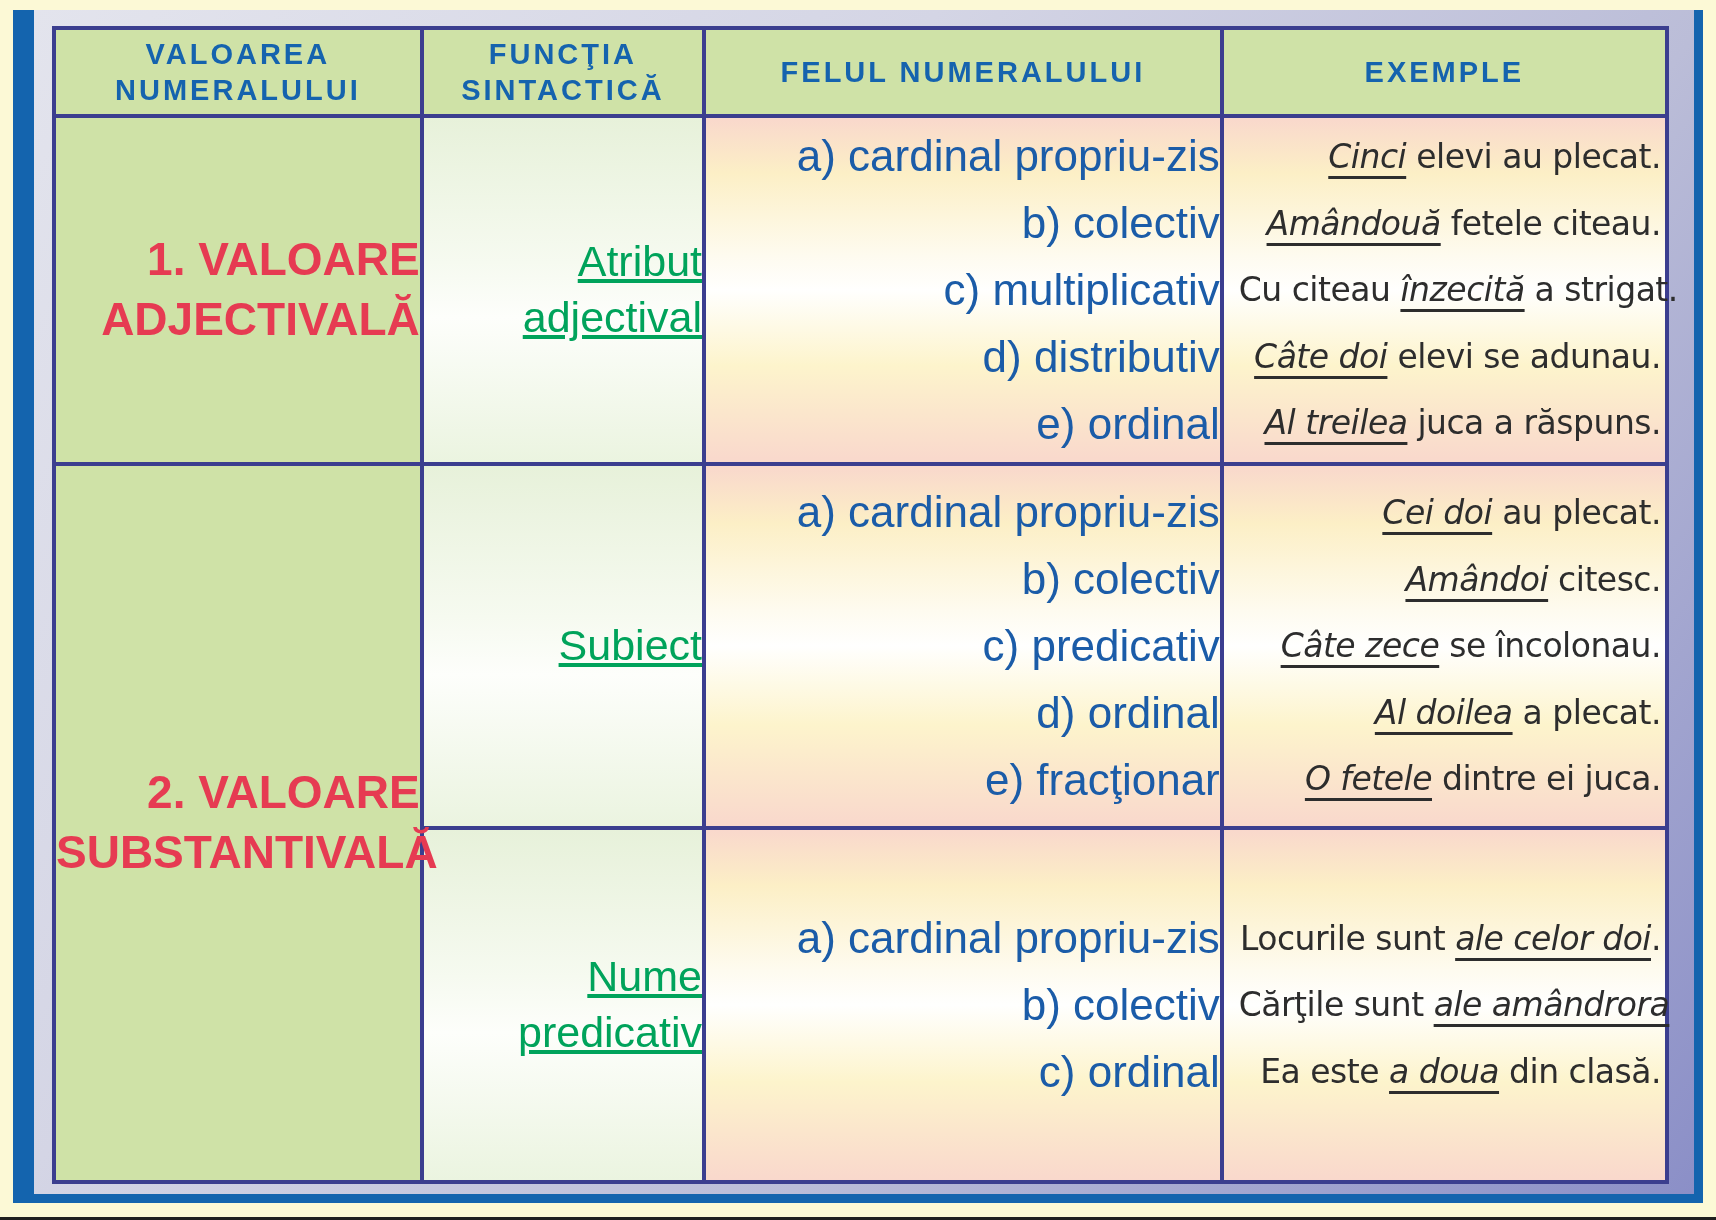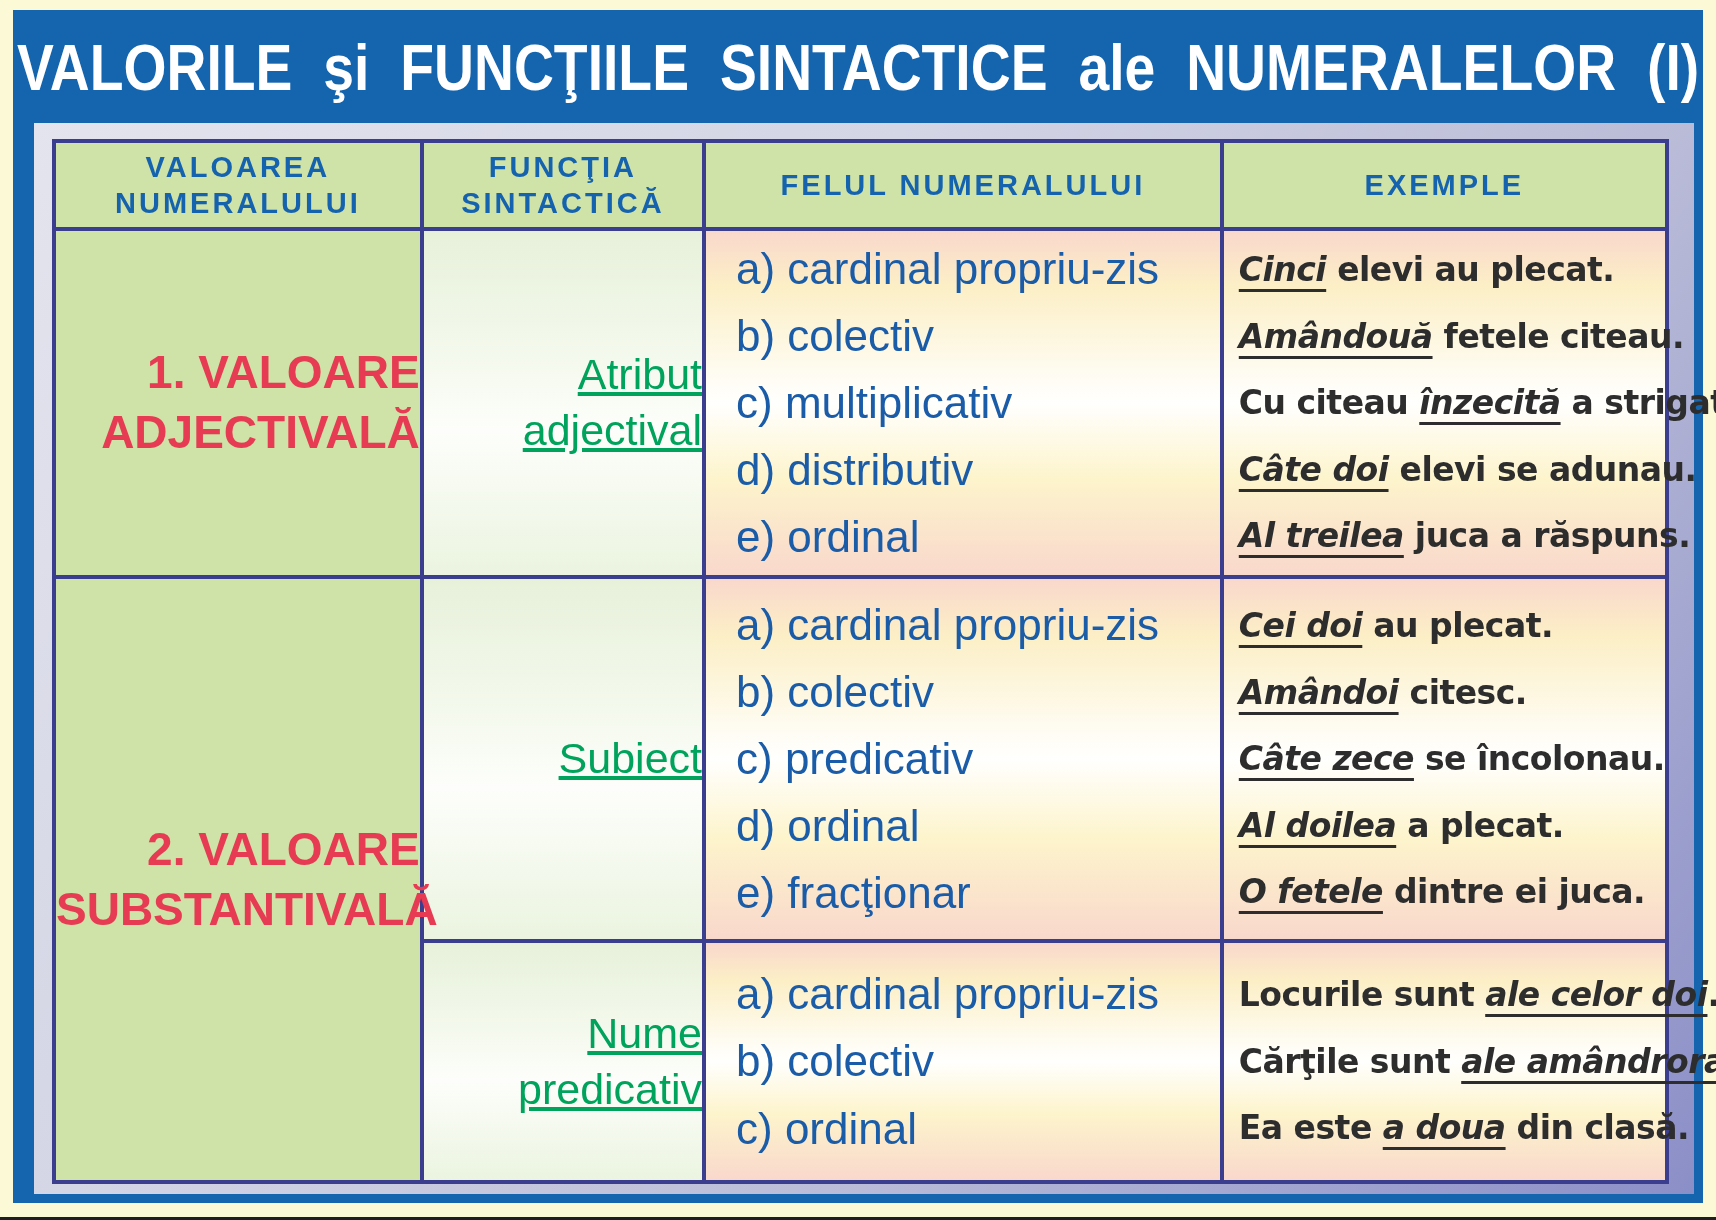--- a/index.html
+++ b/index.html
@@ -63,44 +63,41 @@
     background:linear-gradient(180deg,#F9D8CC 0%,#FCEFC6 16%,#FEFBEF 40%,#FFFFFE 50%,#FDF4CC 72%,#F9D8CC 100%);
     color:#1B5CA8;
   }
   td.ecell{
     background:linear-gradient(180deg,#F9D8CC 0%,#FCEFC6 16%,#FEFBEF 40%,#FFFFFE 50%,#FDF4CC 72%,#F9D8CC 100%);
     color:#2D2D2D;
   }
   .kinds{
     display:flex;flex-direction:column;justify-content:center;height:100%;
     gap:21px;padding-left:30px;box-sizing:border-box;
-    font-size:44px;font-weight:400;line-height:1.05;
+    font-size:44px;font-weight:400;line-height:1.05;text-align:right;
   }
   .examples{
     display:flex;flex-direction:column;justify-content:center;height:100%;
     gap:27px;padding-left:15px;padding-right:4px;box-sizing:border-box;
     font-family:"DejaVu Sans", sans-serif;
-    font-size:33px;font-weight:700;line-height:1.2;letter-spacing:-0.5px;
+    font-size:33px;font-weight:400;line-height:1.2;letter-spacing:-0.5px;text-align:right;
   }
   .examples .ex{white-space:nowrap;}
   .em{
     font-style:italic;
     text-decoration:underline;
     text-decoration-thickness:3px;
     text-underline-offset:8px;
   }
 </style>
 </head>
 <body>
 
 <div class="page">
   <div class="frame">
-    <div class="title-bar">
-      <span class="t">VALORILE şi FUNCŢIILE SINTACTICE ale NUMERALELOR (I)</span>
-    </div>
     <div class="panel">
       <table class="numerals">
         <colgroup>
             <col class="c1">
             <col class="c2">
             <col class="c3">
             <col class="c4">
           </colgroup>
         <tbody>
             <tr class="r-head">

